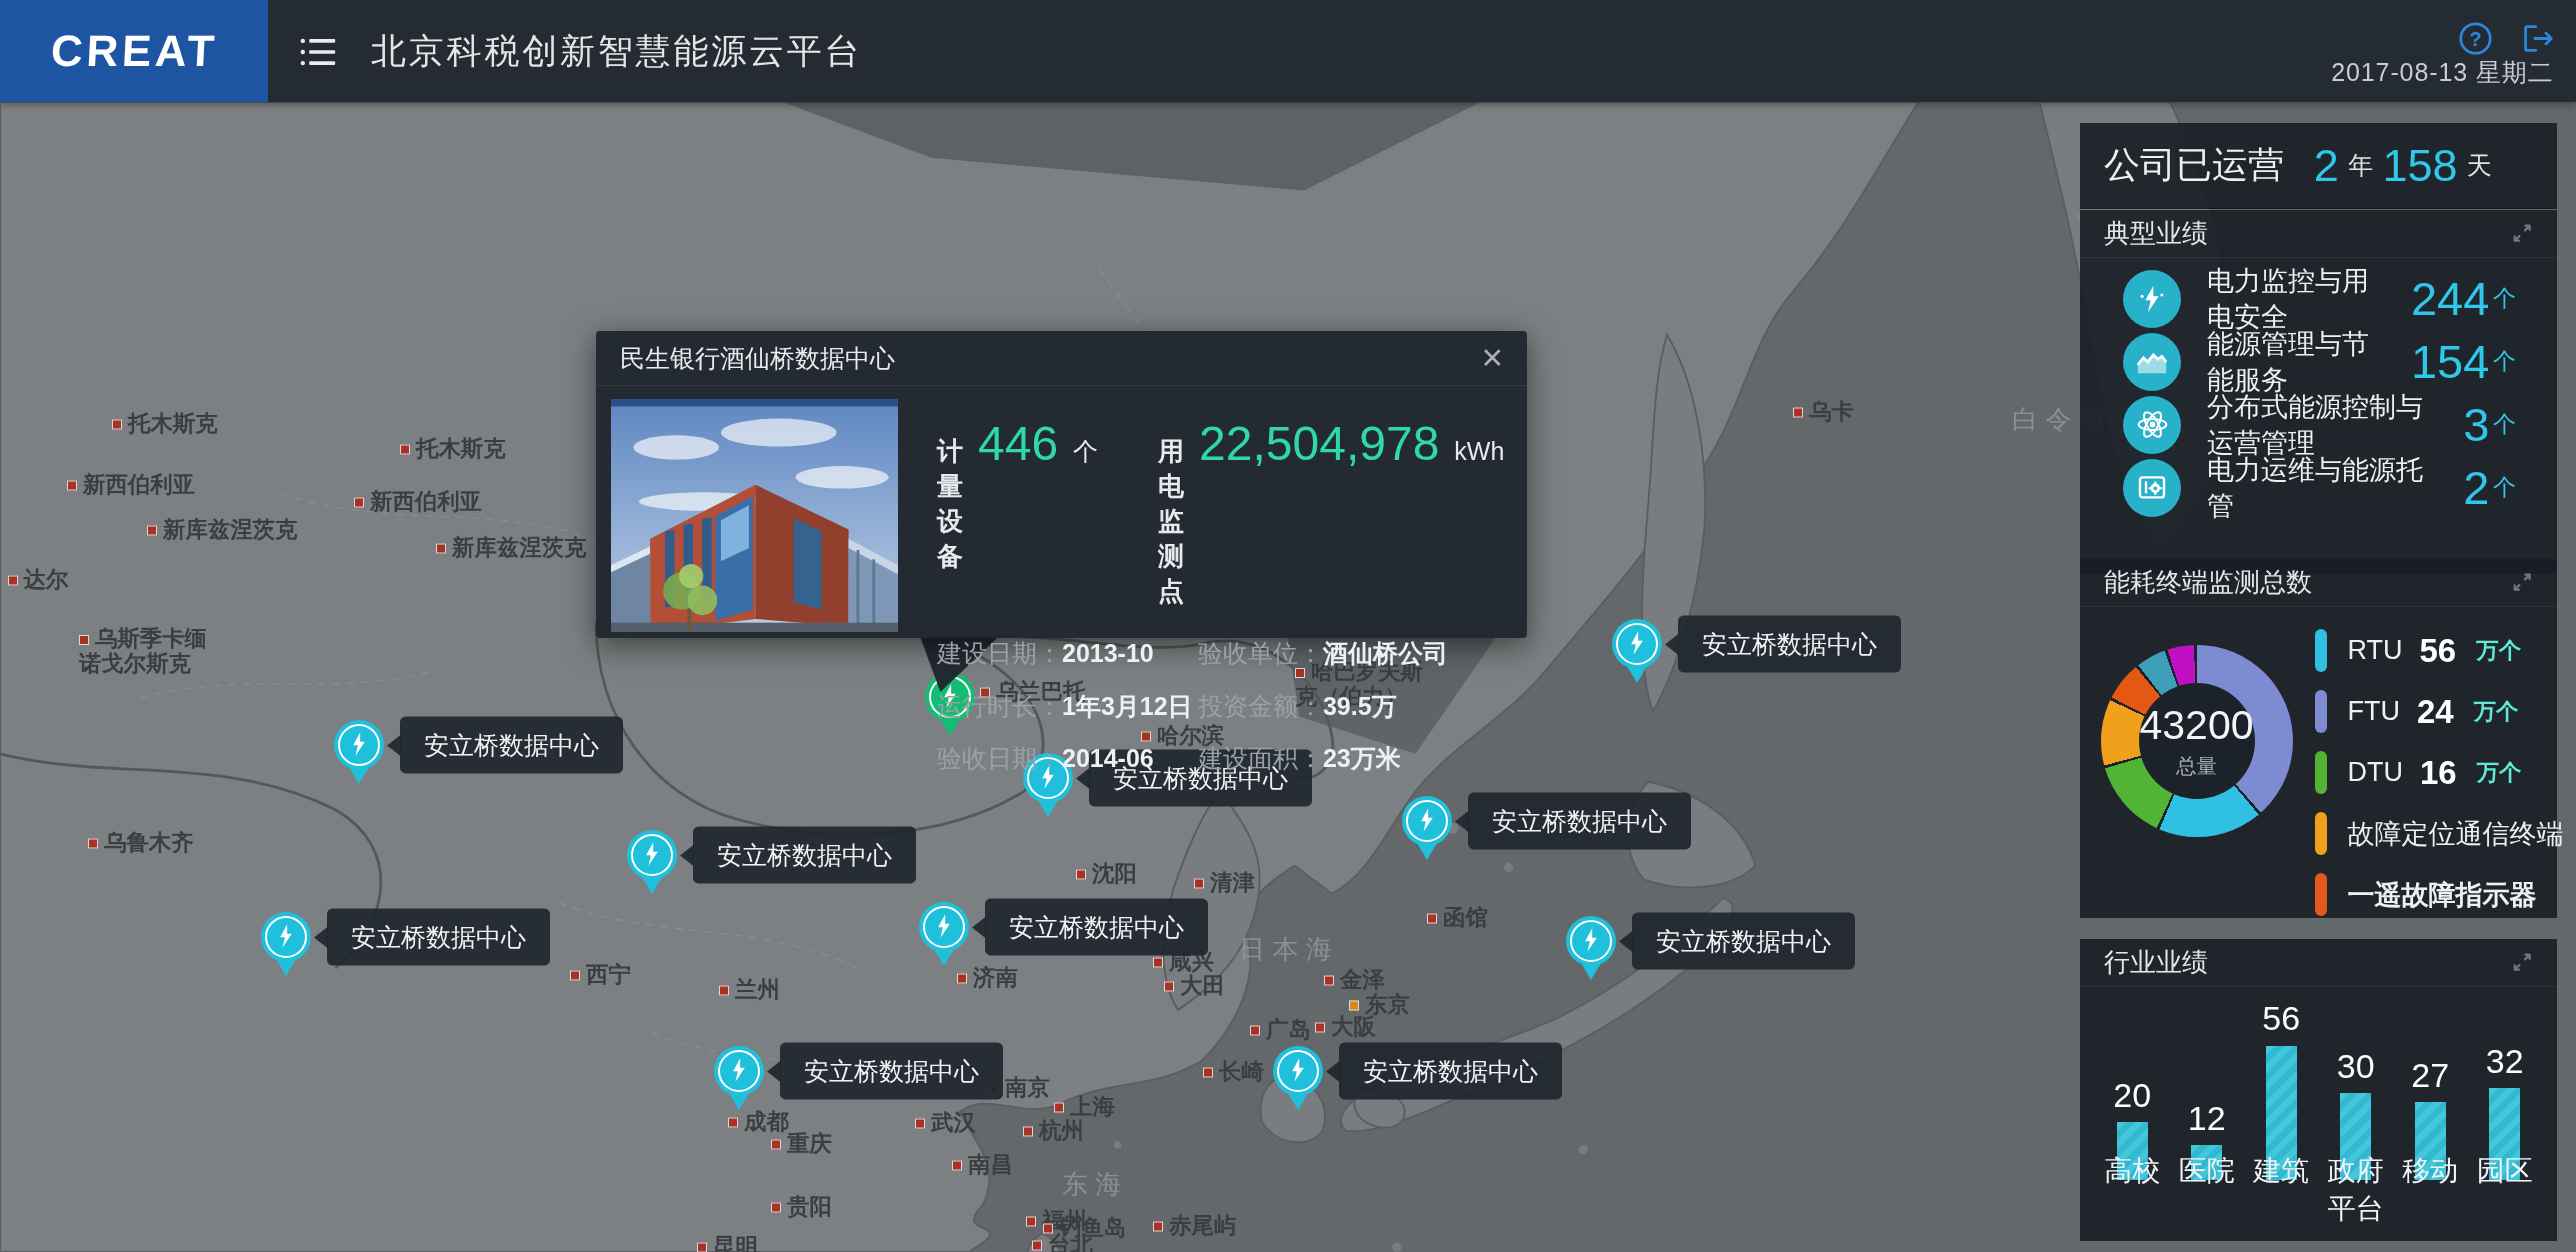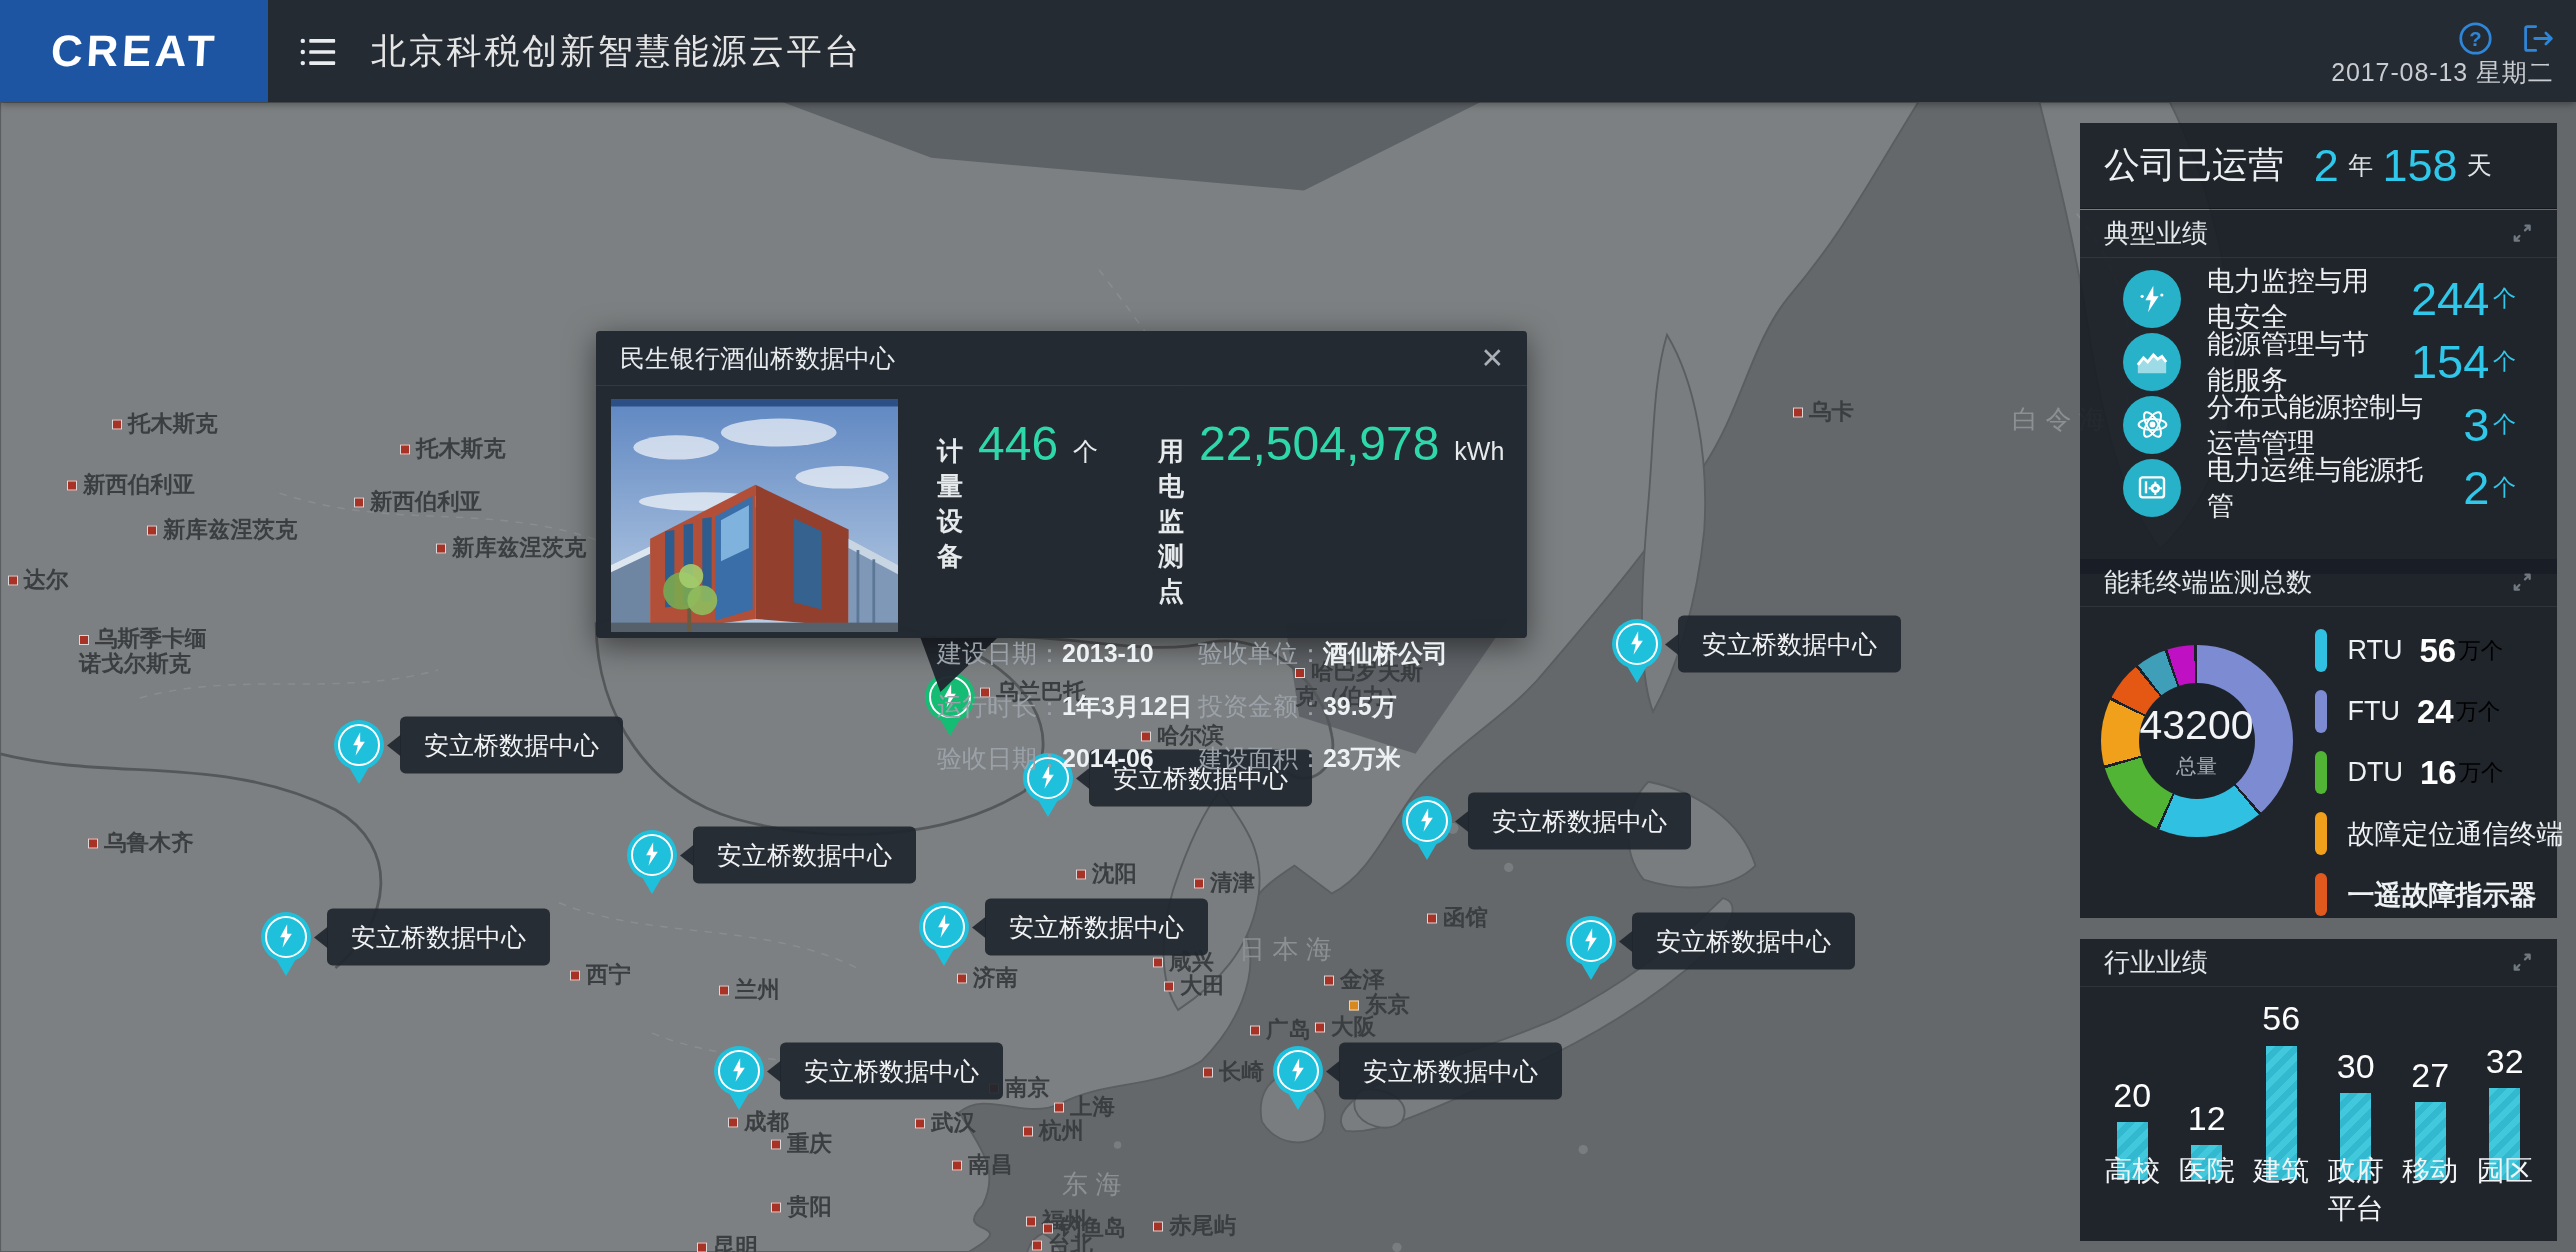--- a/index.html
+++ b/index.html
@@ -90,21 +90,21 @@
   .donut{position:absolute;left:20.5px;top:86px;width:192px;height:192px;border-radius:50%;}
   .donut-hole{position:absolute;inset:38px;border-radius:50%;background:#1b222a;
               display:flex;flex-direction:column;align-items:center;justify-content:center;}
   .donut-total{color:#f2f4f6;font-size:41px;}
   .donut-cap{color:#a7adb3;font-size:20.5px;margin-top:3.7px;}
   .legend{position:absolute;left:235px;top:61px;right:13px;}
   .legend-row{display:flex;align-items:center;height:61px;}
   .legend-pill{width:12px;height:43px;border-radius:6.5px;flex:none;margin-right:20.5px;}
   .legend-name{color:#eef1f3;font-size:27px;margin-right:17px;white-space:nowrap;}
   .legend-val{color:#fff;font-size:33px;font-weight:700;}
-  .legend-unit{color:#000000;font-size:22.4px;margin-left:2px;}
+  .legend-unit{color:#5eead4;font-size:22.4px;margin-left:20px;font-weight:bold;}
   #panel-industry{top:939px;height:302px;}
   .bars{position:absolute;left:15px;right:15px;top:60px;bottom:61px;display:flex;}
   .bar-group{flex:1;display:flex;flex-direction:column;justify-content:flex-end;align-items:center;}
   .bar-value{color:#fdfdfd;font-size:34px;margin-bottom:7.5px;}
   .bar-rect{width:31px;background:repeating-linear-gradient(135deg,#41c8dc 0 6.5px,#33b9cf 6.5px 13px);}
   .cats{position:absolute;left:15px;right:15px;bottom:13px;display:flex;}
   .cat{flex:1;text-align:center;color:#f2f4f6;font-size:28px;}
 </style>
 </head>
 <body>

